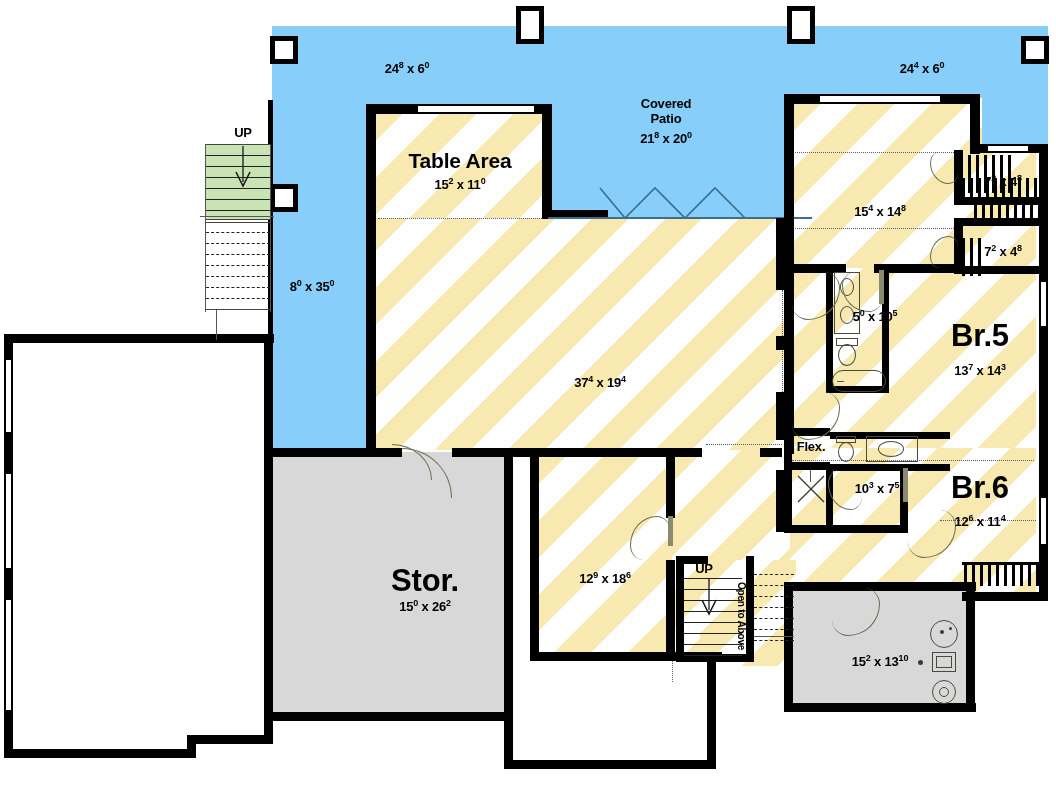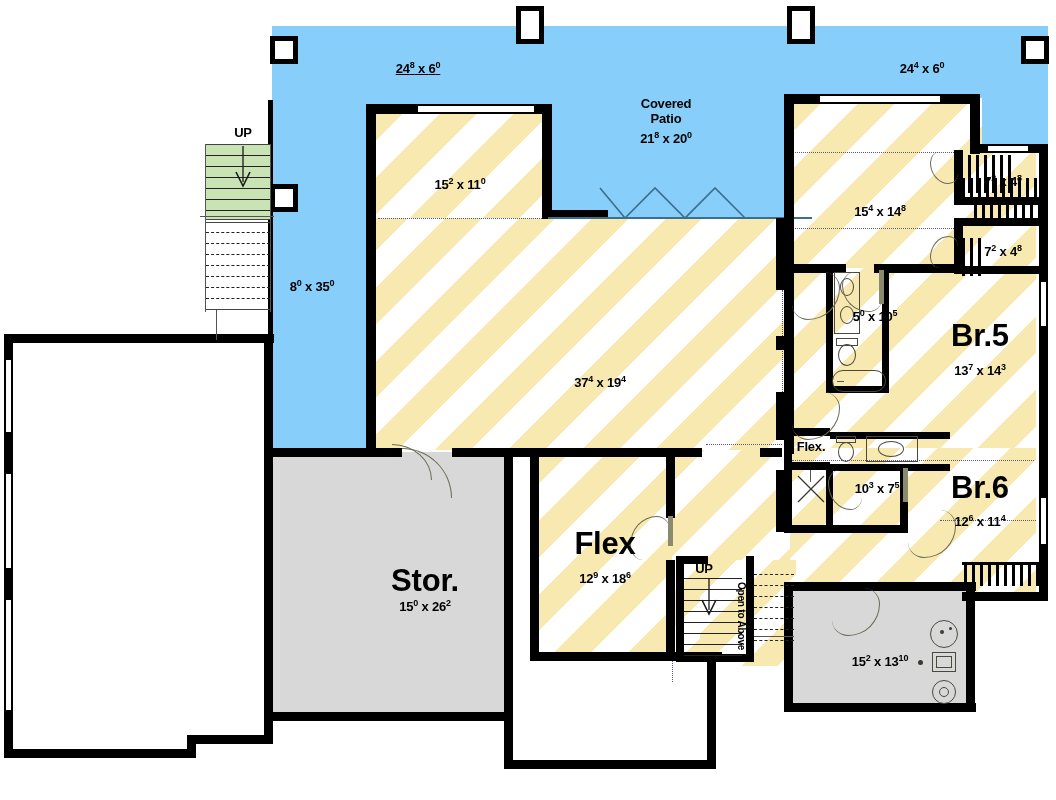--- a/index.html
+++ b/index.html
@@ -362,41 +362,42 @@
   <div class="swing swing-tr" style="left:392px;top:444px;width:40px;height:36px;"></div>
   <div class="swing swing-br" style="left:832px;top:588px;width:48px;height:48px;"></div>
   <div class="swing swing-bl" style="left:930px;top:152px;width:28px;height:32px;"></div>
   <div class="swing swing-tl" style="left:930px;top:236px;width:28px;height:32px;"></div>
   <div class="leaf" style="left:879px;top:270px;width:5px;height:34px;"></div>
   <div class="leaf" style="left:903px;top:468px;width:5px;height:34px;"></div>
   <div class="leaf" style="left:668px;top:516px;width:5px;height:30px;"></div>
 
   <div class="window-v" style="left:1039px;top:498px;width:9px;height:46px;"></div>
 
-  <div class="lbl dim" style="left:338px;top:62px;width:160px;text-decoration:underline;">
+  <div class="lbl dim" style="left:327px;top:62px;width:160px;">
     <span>24</span><sup>8</sup>
     x <span>6</span><sup>0</sup>
   </div>
   <div class="lbl dim" style="left:842px;top:62px;width:160px;">
     <span>24</span><sup>4</sup>
     x <span>6</span><sup>0</sup>
   </div>
 
   <div class="lbl dim" style="left:232px;top:280px;width:160px;">
     <span>8</span><sup>0</sup>
     x <span>35</span><sup>0</sup>
   </div>
 
   <div class="lbl rname-xs" style="left:606px;top:97px;width:120px;">Covered</div>
   <div class="lbl rname-xs" style="left:606px;top:112px;width:120px;">Patio</div>
   <div class="lbl dim" style="left:606px;top:132px;width:120px;">
     <span>21</span><sup>8</sup>
     x <span>20</span><sup>0</sup>
   </div>
 
+  <div class="lbl rname-sm" style="left:380px;top:150px;width:160px;">Table Area</div>
   <div class="lbl dim" style="left:380px;top:178px;width:160px;">
     <span>15</span><sup>2</sup>
     x <span>11</span><sup>0</sup>
   </div>
 
   <div class="lbl dim" style="left:510px;top:360px;width:180px;margin-top:16px;">
     <span>37</span><sup>4</sup>
     x <span>19</span><sup>4</sup>
   </div>
 
@@ -431,21 +432,20 @@
     x <span>11</span><sup>4</sup>
   </div>
 
   <div class="lbl rname-xs" style="left:789px;top:440px;width:44px;font-size:13px;">Flex.</div>
 
   <div class="lbl dim" style="left:832px;top:482px;width:90px;">
     <span>10</span><sup>3</sup>
     x <span>7</span><sup>5</sup>
   </div>
 
-  <div class="lbl rname" style="left:540px;top:528px;width:130px;">Flex</div>
   <div class="lbl dim" style="left:540px;top:572px;width:130px;">
     <span>12</span><sup>9</sup>
     x <span>18</span><sup>6</sup>
   </div>
 
   <div class="lbl rname" style="left:340px;top:565px;width:170px;">Stor.</div>
   <div class="lbl dim" style="left:340px;top:600px;width:170px;text-align:center;">
     <span>15</span><sup>0</sup>
     x <span>26</span><sup>2</sup>
   </div>

